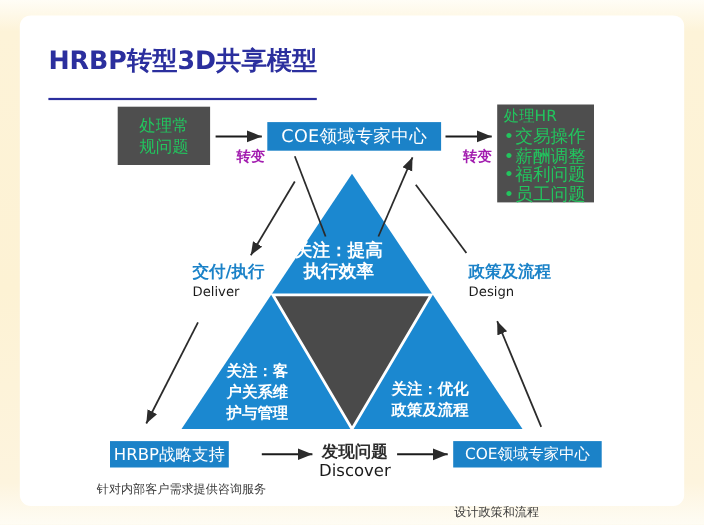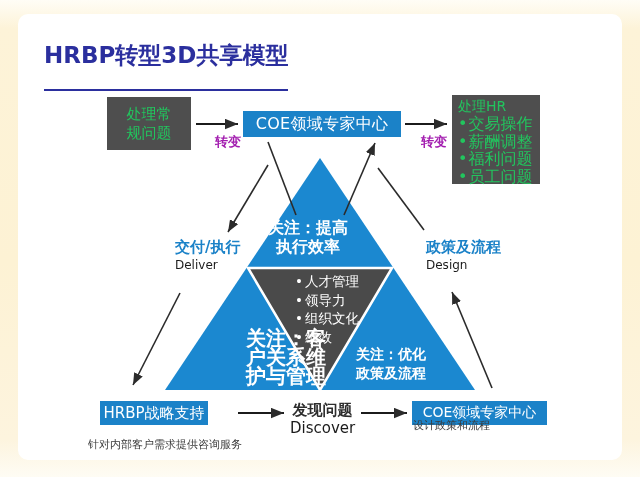--- a/index.html
+++ b/index.html
@@ -69,21 +69,21 @@
   
   .side-label{position:absolute;white-space:nowrap;}
   .side-label .cn{font-size:15px;font-weight:bold;color:#1b82c8;line-height:18px;}
   .side-label .en{font-size:12px;color:#1b1b1b;line-height:19px;}
   #label-deliver{left:175px;top:238px;}
   #label-design{left:426px;top:238px;}
 
   
   .tri-text{position:absolute;color:#ffffff;font-weight:bold;text-align:center;white-space:nowrap;}
   #tri-top{left:268px;top:218px;font-size:16px;line-height:19px;}
-  #tri-bl{left:206px;top:329px;font-size:20px;line-height:19px;margin-left:40px;}
+  #tri-bl{left:206px;top:329px;font-size:14px;line-height:19px;}
   #tri-br{left:356px;top:345px;font-size:14px;line-height:19px;}
 
   #tri-center{
     position:absolute;left:295px;top:272px;color:#ffffff;
     font-size:13.5px;line-height:18.5px;text-align:left;
   }
   #tri-center div{white-space:nowrap;}
   #tri-center div:before{content:"•";margin-right:2px;}
 
   
@@ -96,21 +96,21 @@
     display:flex;align-items:center;justify-content:center;font-size:14px;
   }
   #discover{
     position:absolute;left:290px;top:401px;text-align:center;white-space:nowrap;
   }
   #discover .cn{font-size:15px;font-weight:bold;color:#2d2d2d;line-height:18px;}
   #discover .en{font-size:15px;color:#1b1b1b;line-height:19px;}
 
   .caption{position:absolute;font-size:11px;color:#3a3a3a;white-space:nowrap;}
   #cap-hrbp{left:88px;top:437px;}
-  #cap-coe{left:413px;top:418px;}
+  #cap-coe{left:413px;top:458px;}
 
   svg.overlay{position:absolute;left:0;top:0;width:640px;height:477px;}
 </style>
 </head>
 <body>
 
 <div id="stage">
 
   <div class="bg-cream"></div>
   <div class="card"></div>
@@ -190,26 +190,20 @@
     <div>关注：客</div>
     <div>户关系维</div>
     <div>护与管理</div>
   </div>
 
   <div class="tri-text" id="tri-br">
     <div>关注：优化</div>
     <div>政策及流程</div>
   </div>
 
-  <div id="tri-center">
-    <div>人才管理</div>
-    <div>领导力</div>
-    <div>组织文化</div>
-    <div>绩效</div>
-  </div>
 
   <div class="box blue-box" id="box-hrbp">HRBP战略支持</div>
   <div class="caption" id="cap-hrbp">针对内部客户需求提供咨询服务</div>
 
   <div id="discover">
     <div class="cn">发现问题</div>
     <div class="en">Discover</div>
   </div>
 
   <div class="box blue-box" id="box-coe">COE领域专家中心</div>

